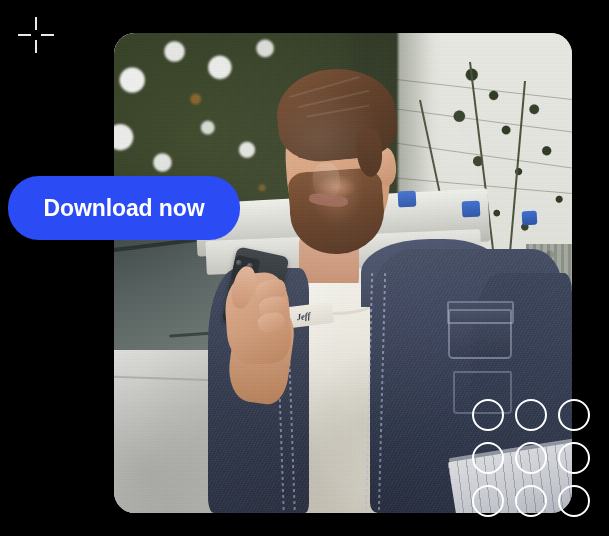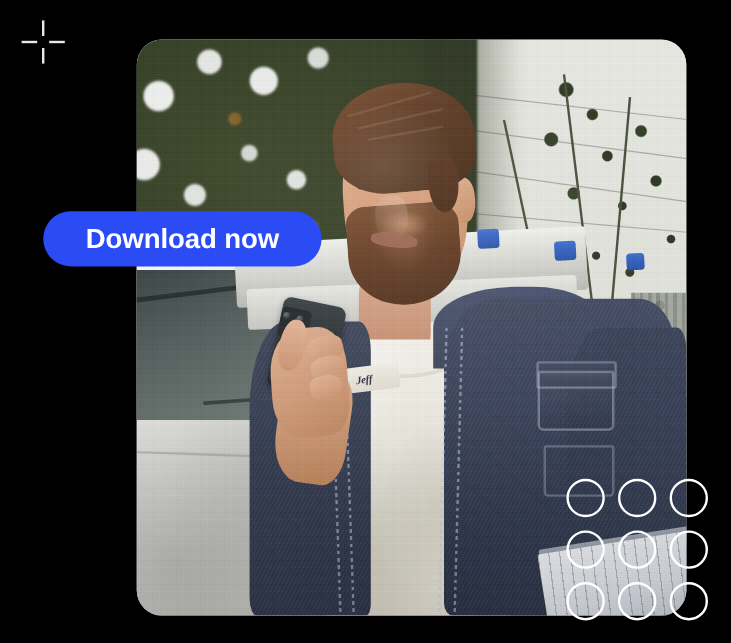--- a/index.html
+++ b/index.html
@@ -633,24 +633,24 @@
     position: absolute; inset: 0;
     background:
       repeating-linear-gradient(0deg, rgba(255,255,255,0.016) 0 1px, rgba(0,0,0,0.016) 1px 2px),
       repeating-linear-gradient(90deg, rgba(255,255,255,0.012) 0 1px, rgba(0,0,0,0.012) 1px 2px);
     pointer-events: none;
   }
 
   
   .cta {
     position: absolute;
-    left: 36px;
+    left: 8px;
     top: 176px;
     width: 232px;
-    height: 46px;
+    height: 64px;
     border: none;
     border-radius: 31px;
     background: #2b4bf5;
     color: #ffffff;
     font-family: "Liberation Sans", sans-serif;
     font-size: 23px;
     font-weight: 700;
     letter-spacing: -0.1px;
     cursor: pointer;
     display: flex;

